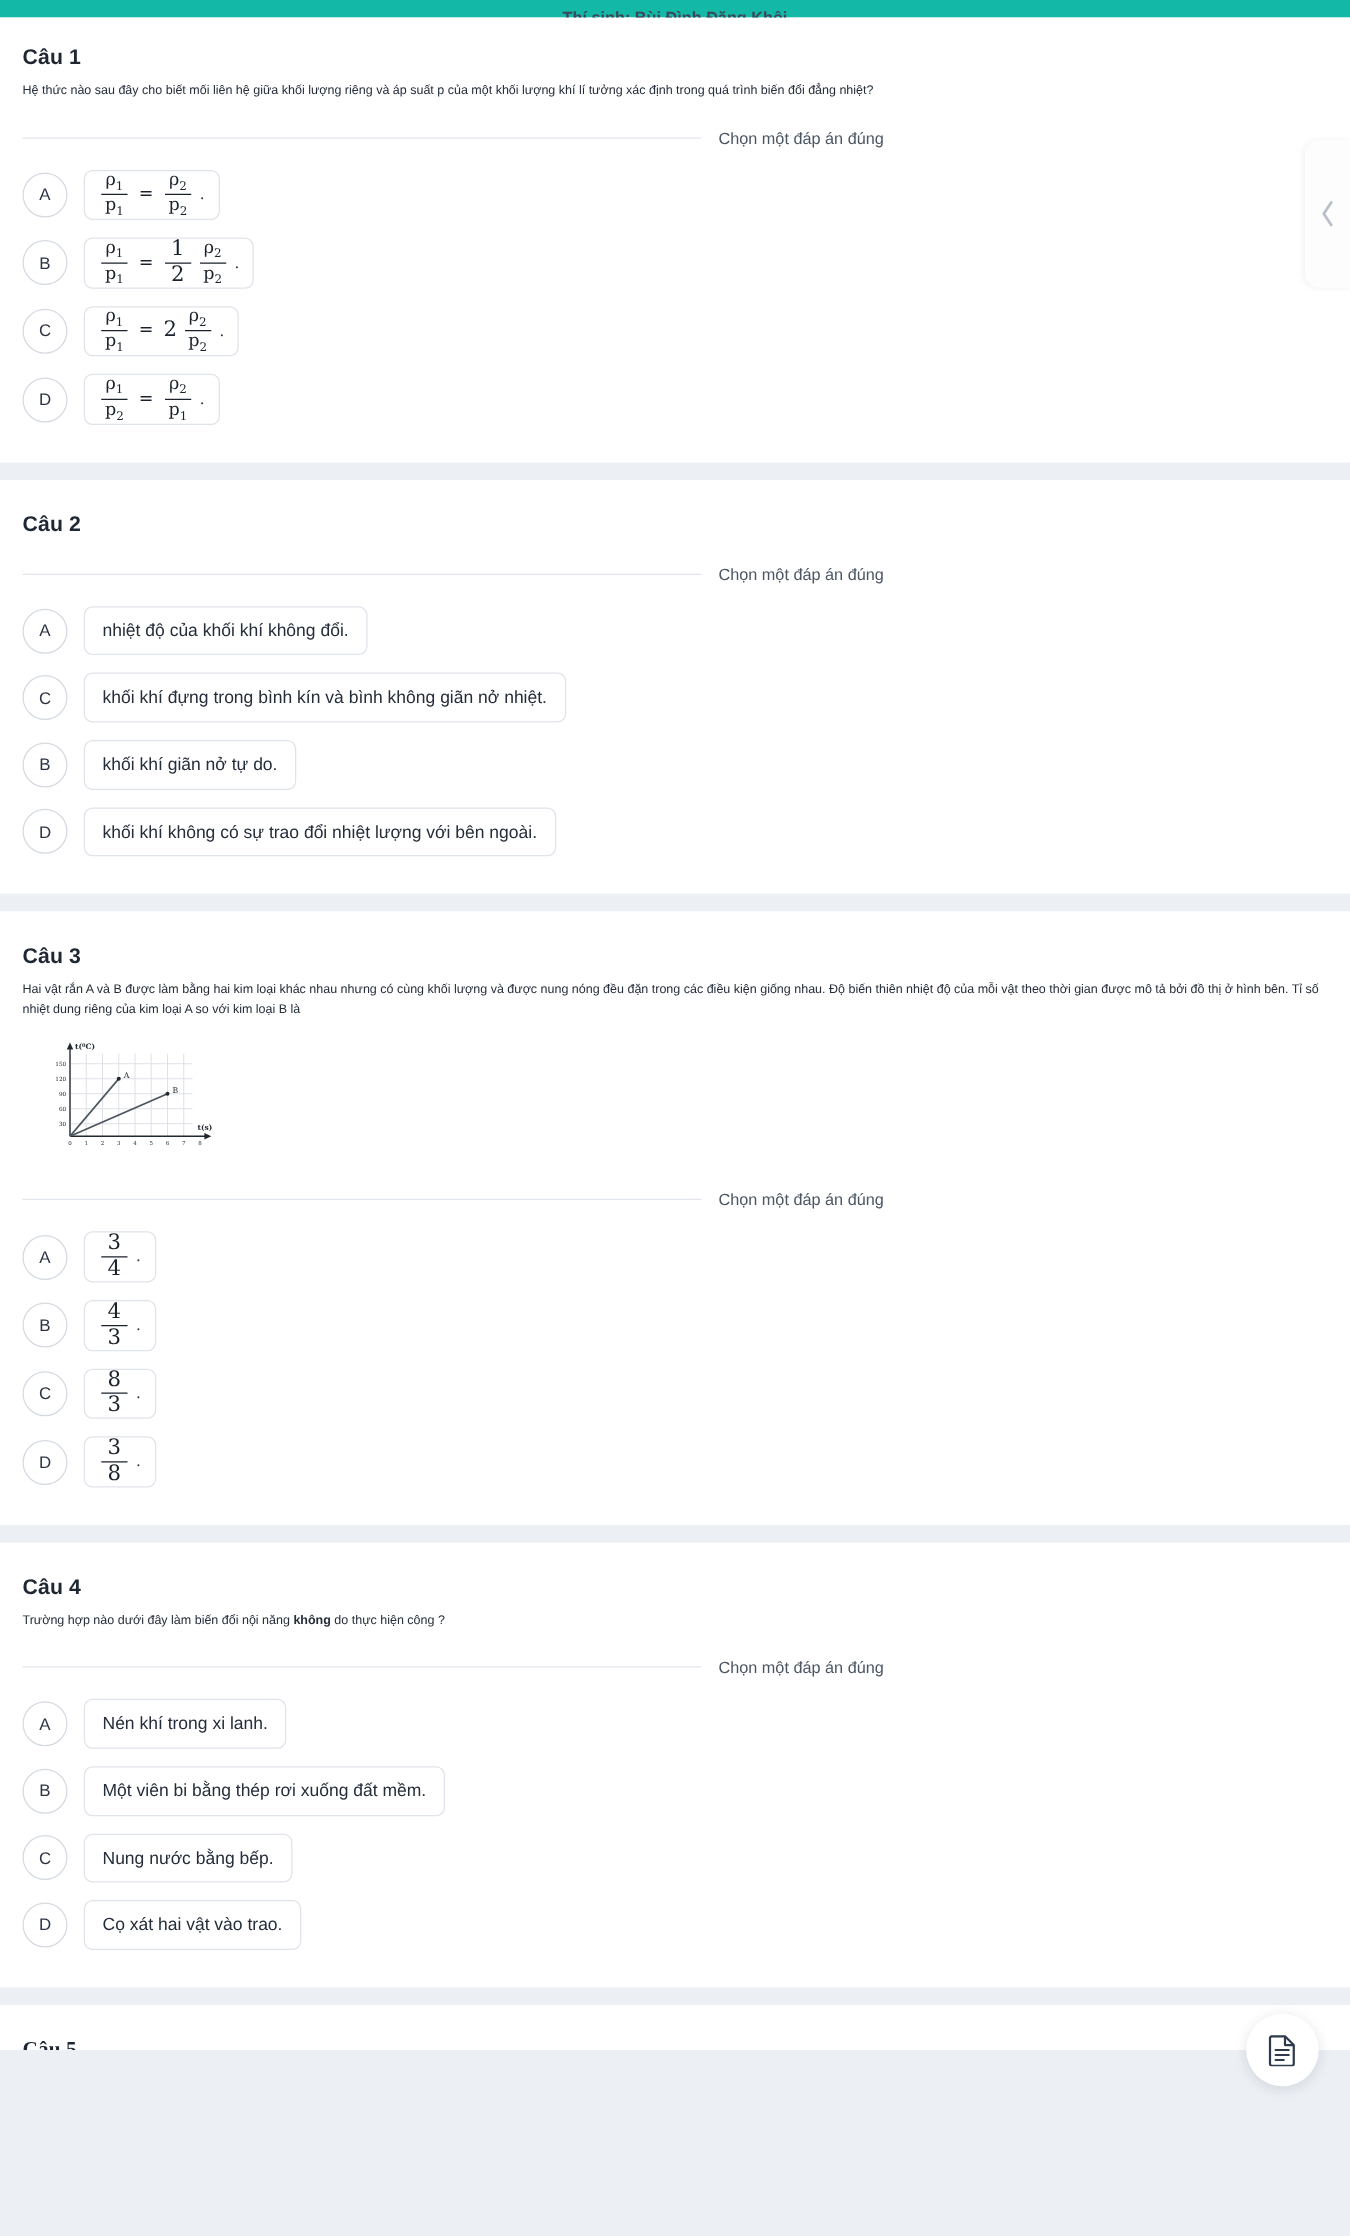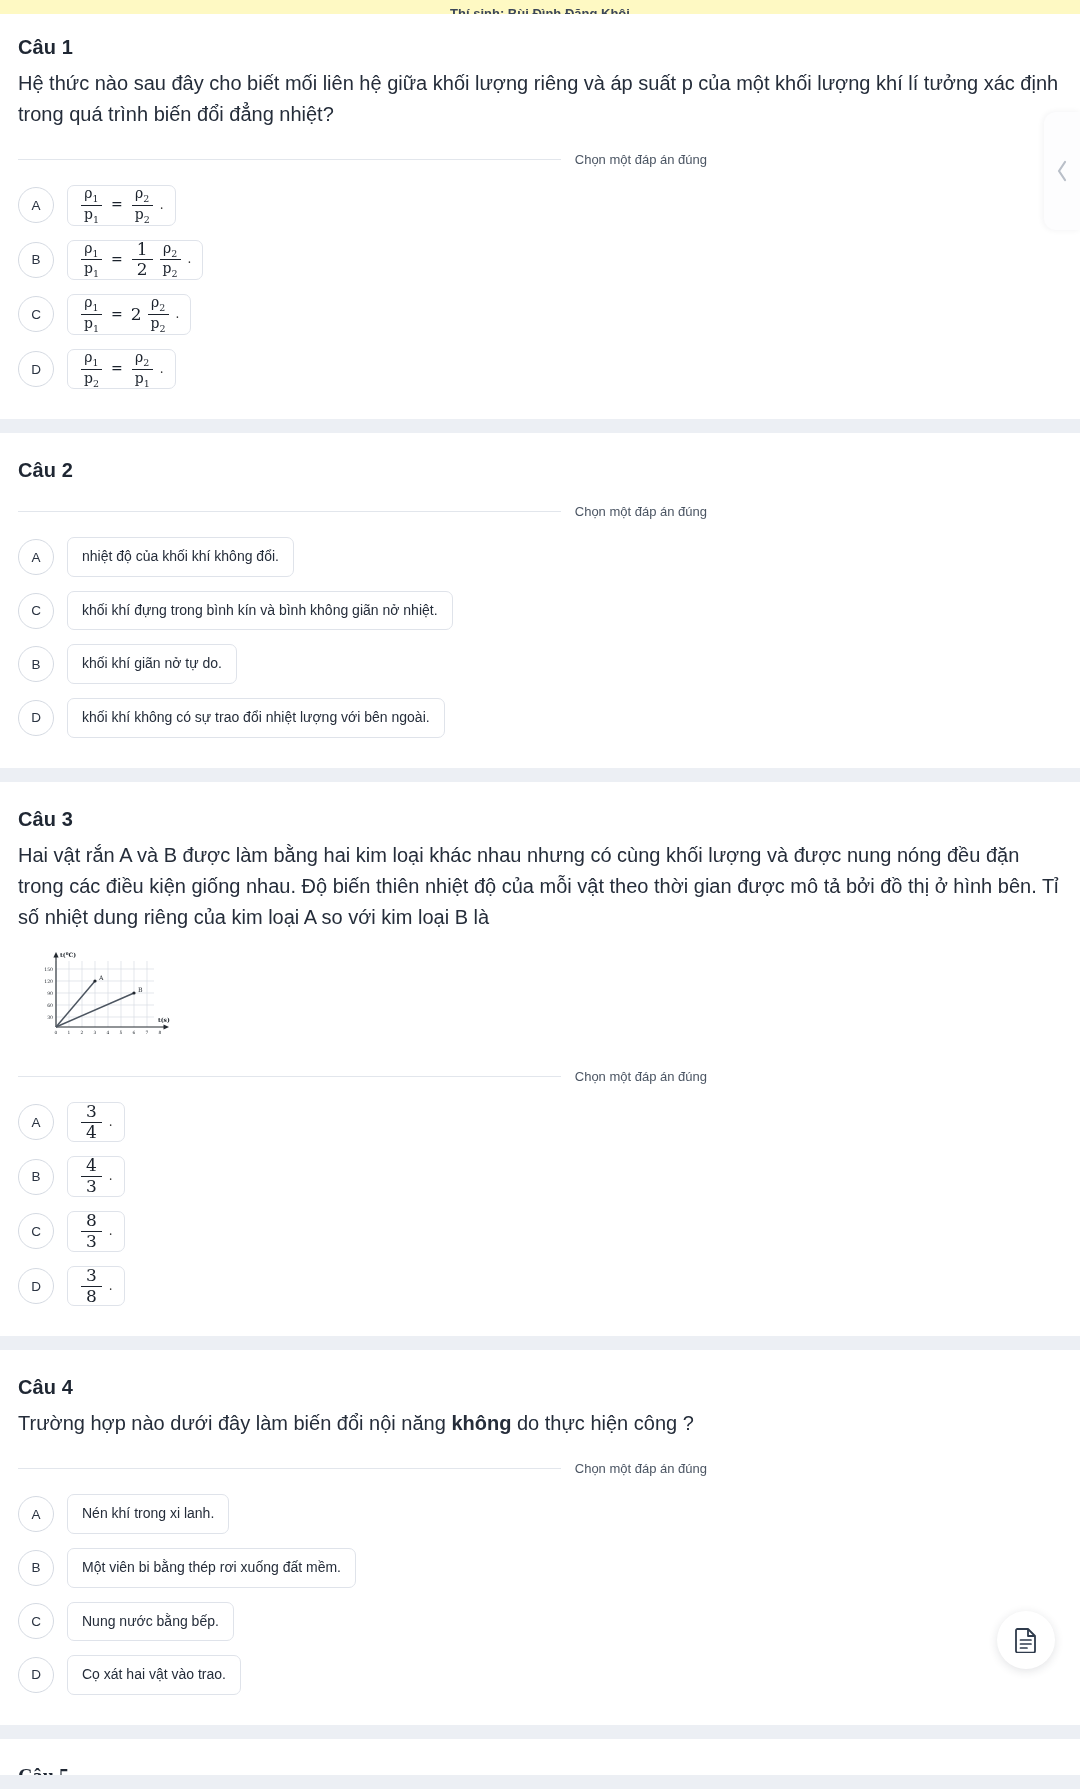--- a/index.html
+++ b/index.html
@@ -14,21 +14,21 @@
     position: relative;
     width: 1080px;
     min-height: 1789px;
     background: #eceff4;
     overflow: hidden;
   }
 
   
   .topbar {
     height: 14px;
-    background: #fef9c3;
+    background: #14b8a6;
     display: flex;
     align-items: flex-end;
     justify-content: center;
     overflow: hidden;
   }
   .topbar-name {
     font-size: 13px;
     font-weight: 700;
     color: #3b4658;
     line-height: 13px;
@@ -37,28 +37,28 @@
   }
 
   
   .qcard {
     background: #ffffff;
     padding: 26px 18px 30px 18px;
     margin-bottom: 14px;
   }
   .qcard.first { padding-top: 22px; }
   .q-number {
-    font-size: 20px;
+    font-size: 17px;
     font-weight: 700;
     color: #1f2733;
     margin-bottom: 9px;
     letter-spacing: .1px;
   }
   .q-text {
-    font-size: 20px;
+    font-size: 10px;
     color: #252d3a;
     line-height: 1.55;
     margin: 0;
   }
   .q-text b { font-weight: 700; }
 
   
   .choose-row {
     display: flex;
     align-items: center;

